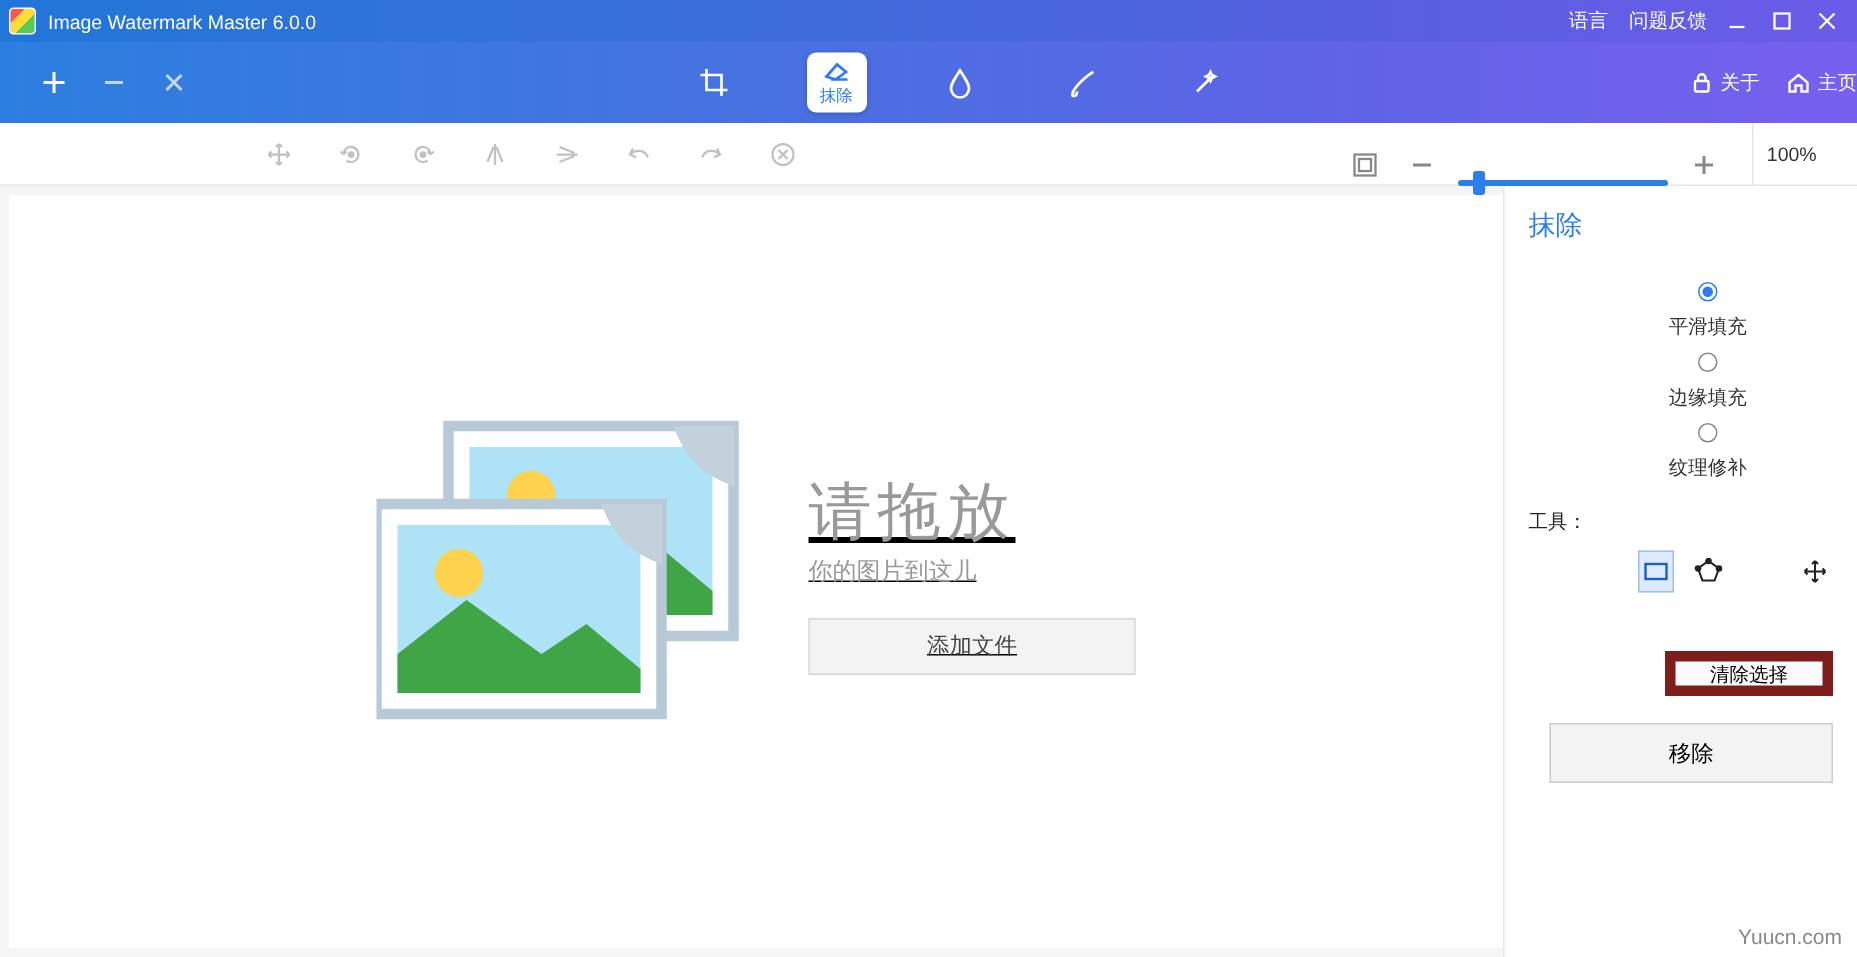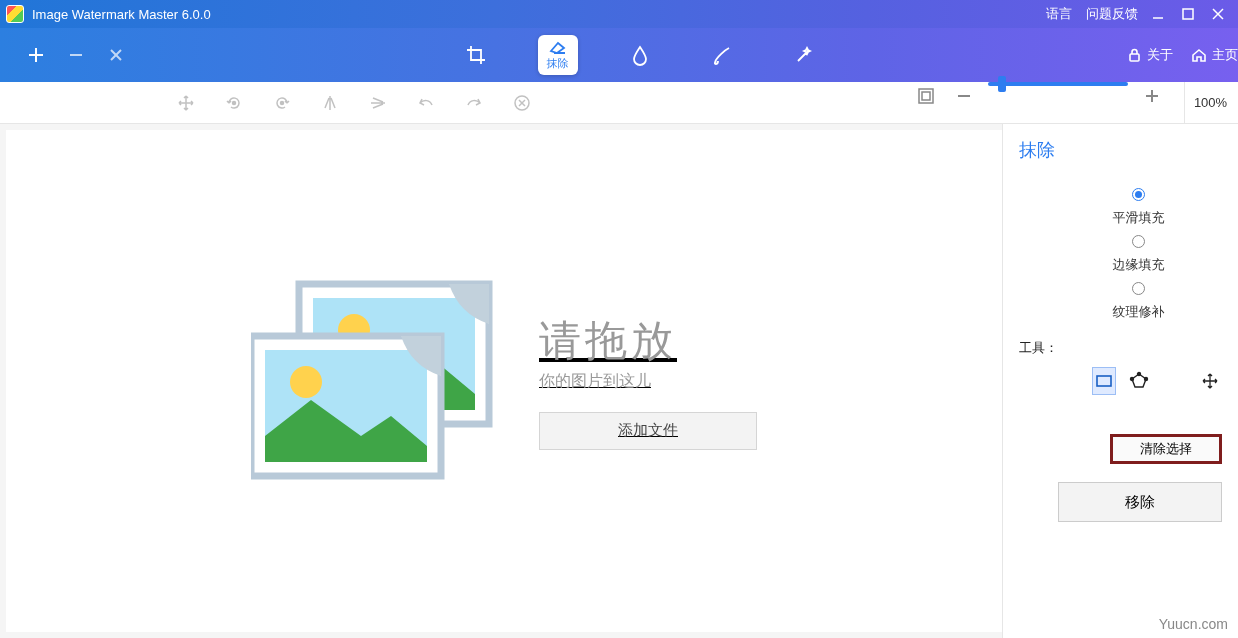--- a/index.html
+++ b/index.html
@@ -22,21 +22,21 @@
 .ctrgrp .tool { width:40px; height:40px; display:flex; flex-direction:column; align-items:center; justify-content:center; cursor:pointer; }
 .ctrgrp .tool.active { background:#fff; border-radius:6px; box-shadow:0 1px 4px rgba(0,0,0,.2); }
 .ctrgrp .tool .lbl { font-size:11px; margin-top:1px; color:#2d7df0; }
 .rgrp { display:flex; align-items:center; gap:18px; }
 .rgrp .rbtn { display:flex; align-items:center; gap:5px; cursor:pointer; font-size:13px; }
 
 
 .subtb { height:42px; background:#fff; border-bottom:1px solid #e6e6e6; display:flex; align-items:center; padding-left:162px; }
 .subtb .sbtn { width:48px; height:42px; display:flex; align-items:center; justify-content:center; cursor:pointer; opacity:.4; }
 .subtb .sep { flex:1; }
-.zoomgrp { display:flex; align-items:flex-start; padding-right:2px; gap:10px; }
+.zoomgrp { display:flex; align-items:flex-end; padding-right:18px; gap:10px; }
 .zoomgrp .zbtn { width:28px; height:28px; display:flex; align-items:center; justify-content:center; cursor:pointer; color:#888; }
 .slider { width:140px; height:4px; background:#2d7df0; position:relative; border-radius:2px; }
 .slider .thumb { position:absolute; top:-6px; left:10px; width:8px; height:16px; background:#2d7df0; border-radius:2px; }
 .zoomlbl { width:52px; text-align:center; font-size:13px; color:#333; border-left:1px solid #e6e6e6; height:42px; line-height:42px; margin-left:8px; }
 
 
 .ws { display:flex; height:calc(638px - 28px - 54px - 42px); }
 .canvas { flex:1; background:#fff; margin:6px 0 6px 6px; position:relative; display:flex; align-items:center; justify-content:center; border-left:152px solid transparent; }
 .drop { display:flex; align-items:center; gap:28px; transform:translateX(-76px);text-decoration:underline; }
 .drop .txts { display:flex; flex-direction:column; align-items:flex-start; gap:2px; }
@@ -49,22 +49,22 @@
 .panel .ptitle { font-size:18px; color:#2d7df0; margin-bottom:26px; }
 .panel .grplbl { font-size:13px; color:#222; font-weight:500; margin-bottom:10px; }
 .panel .radio { display:flex; align-items:center; gap:8px; margin-left:36px; margin-bottom:8px; font-size:13px; color:#333; cursor:pointer;flex-direction:column; }
 .panel .radio .rb { width:13px; height:13px; border-radius:50%; border:1px solid #888; display:flex; align-items:center; justify-content:center; }
 .panel .radio.on .rb { border-color:#2d7df0; }
 .panel .radio.on .rb::after { content:""; width:7px; height:7px; border-radius:50%; background:#2d7df0; }
 .panel .tools { display:flex; gap:12px; margin-top:6px; margin-left:2px; }
 .panel .tools .tl { width:28px; height:28px; display:flex; align-items:center; justify-content:center; cursor:pointer; }
 .panel .tools .tl.sel { background:#dfeaff; border:1px solid #9cbef5; }
 .panel .btmbtns { position:absolute; left:16px; right:16px; top:310px; display:flex; flex-direction:column; align-items:flex-end; gap:18px; }
-.panel .btn1 { width:112px; height:30px; border:3px solid #7f1d1d; background:#fafafa; font-size:13px; cursor:pointer; }
-.panel .btn2 { width:164px; height:40px; border:1px solid #ccc; background:#f3f3f3; font-size:15px; cursor:pointer;margin-left:46px; }
+.panel .btn1 { width:112px; height:30px; border:7px solid #7f1d1d; background:#fafafa; font-size:13px; cursor:pointer; }
+.panel .btn2 { width:189px; height:40px; border:1px solid #ccc; background:#f3f3f3; font-size:15px; cursor:pointer;margin-left:46px; }
 
 .wm { position:absolute; right:10px; bottom:6px; font-size:14px; color:#888; }
 
 svg { fill:none; }
 </style>
 </head>
 <body>
 
 <div class="titlebar">
   <div class="logo"></div>

